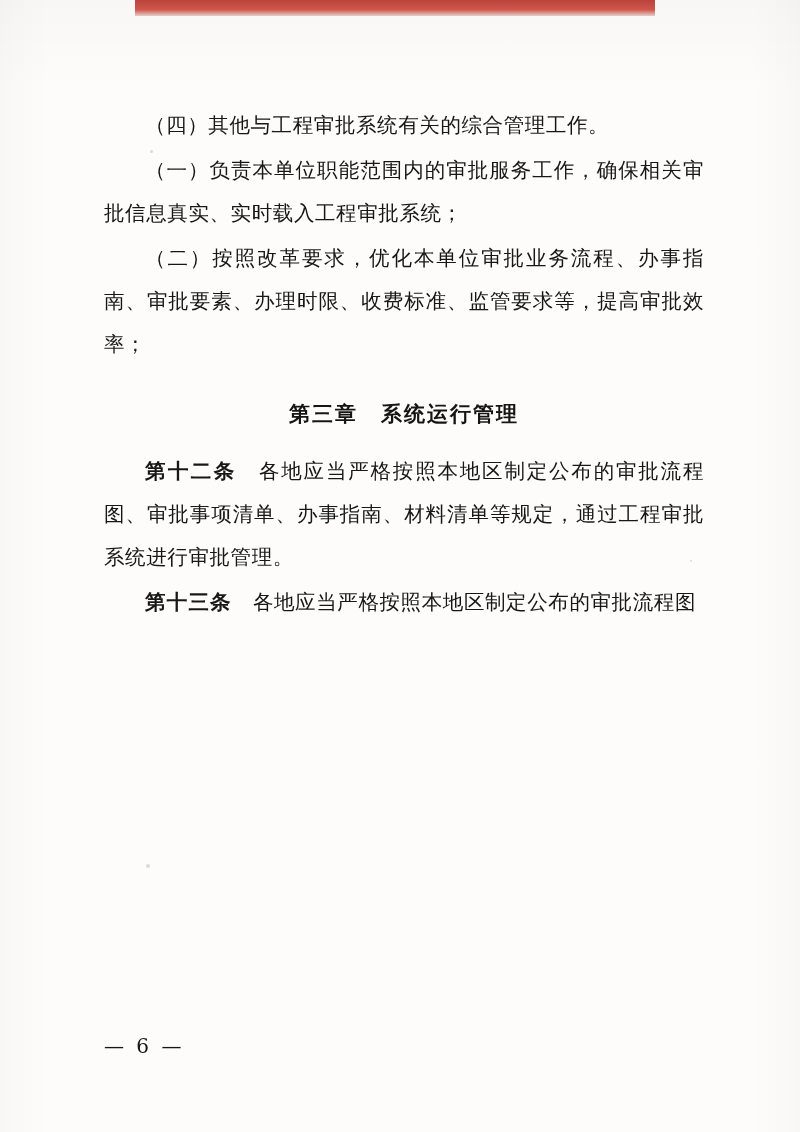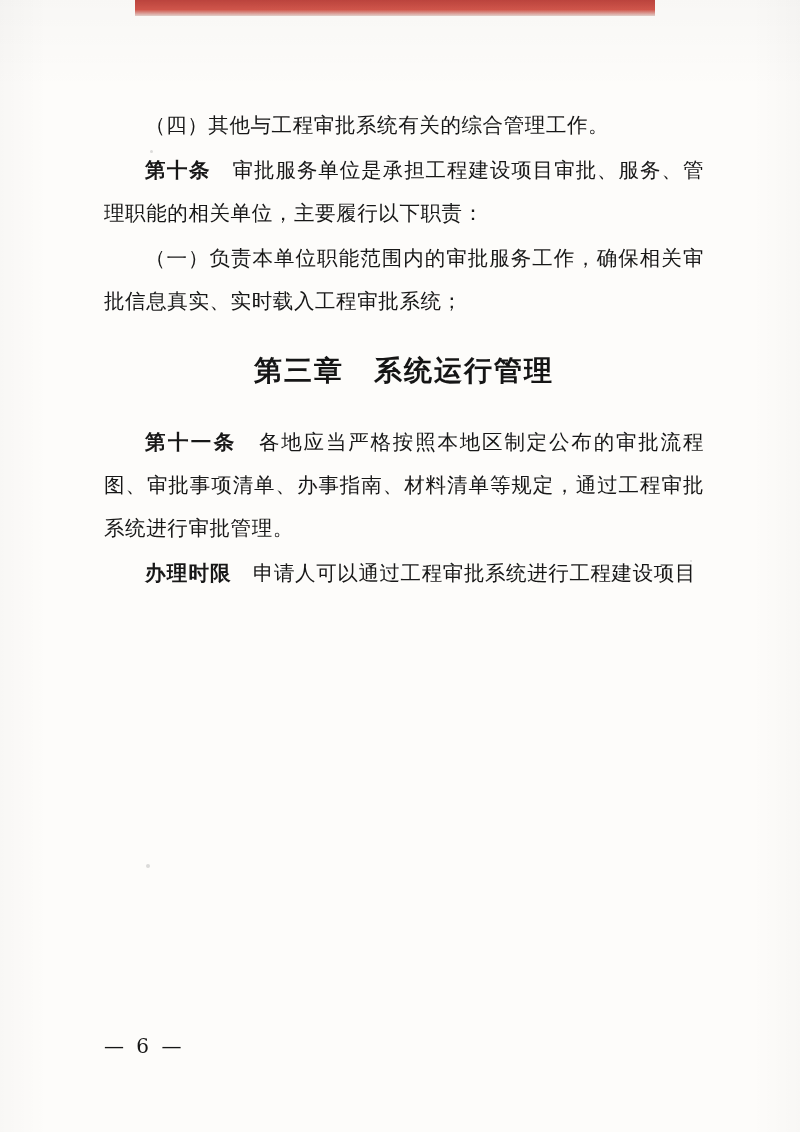--- a/index.html
+++ b/index.html
@@ -61,22 +61,22 @@
     color: #171717;
   }
   p.indent {
     text-indent: 41px;
   }
   .strong-term {
     font-weight: 700;
     letter-spacing: 1.2px;
   }
   h2.section-title {
-    margin: 28px 0 30px 0;
-    font-size: 28px;
+    margin: 28px 0 16px 0;
+    font-size: 21px;
     font-weight: 700;
     text-align: center;
     letter-spacing: 2px;
     line-height: 40px;
   }
   .page-number {
     position: absolute;
     left: 104px;
     bottom: 74px;
     font-size: 20px;
@@ -105,30 +105,30 @@
 
   <div class="speckle" style="left:150px; top:150px; width:3px; height:3px;"></div>
   <div class="speckle" style="left:146px; top:864px; width:4px; height:4px;"></div>
   <div class="speckle" style="left:690px; top:560px; width:2px; height:2px;"></div>
 
   <div class="content">
 
     <p class="para indent">（四）其他与工程审批系统有关的综合管理工作。</p>
 
 
-    <p class="para indent"><span class="strong-term">第十条</span><span>　审批服务单位是承担工程建设项目审批、服务、管理职能的相关单位，主要履行以下职责：</span></p>
 
     <p class="para indent">（一）负责本单位职能范围内的审批服务工作，确保相关审批信息真实、实时载入工程审批系统；</p>
 
+    <p class="para indent">（二）按照改革要求，优化本单位审批业务流程、办事指南、审批要素、办理时限、收费标准、监管要求等，提高审批效率；</p>
 
 
 
     <h2 class="section-title">第三章　系统运行管理</h2>
 
-    <p class="para indent"><span class="strong-term">第十一条</span><span>　各地应当严格按照本地区制定公布的审批流程图、审批事项清单、办事指南、材料清单等规定，通过工程审批系统进行审批管理。</span></p>
+    <p class="para indent"><span class="strong-term">第十二条</span><span>　各地应当严格按照本地区制定公布的审批流程图、审批事项清单、办事指南、材料清单等规定，通过工程审批系统进行审批管理。</span></p>
 
-    <p class="para indent"><span class="strong-term">办理时限</span><span>　申请人可以通过工程审批系统进行工程建设项目</span></p>
+    <p class="para indent"><span class="strong-term">第十三条</span><span>　各地应当严格按照本地区制定公布的审批流程图</span></p>
 
   </div>
 
   <div class="page-number">— 6 —</div>
 
 </div>
 
 </body></html>

